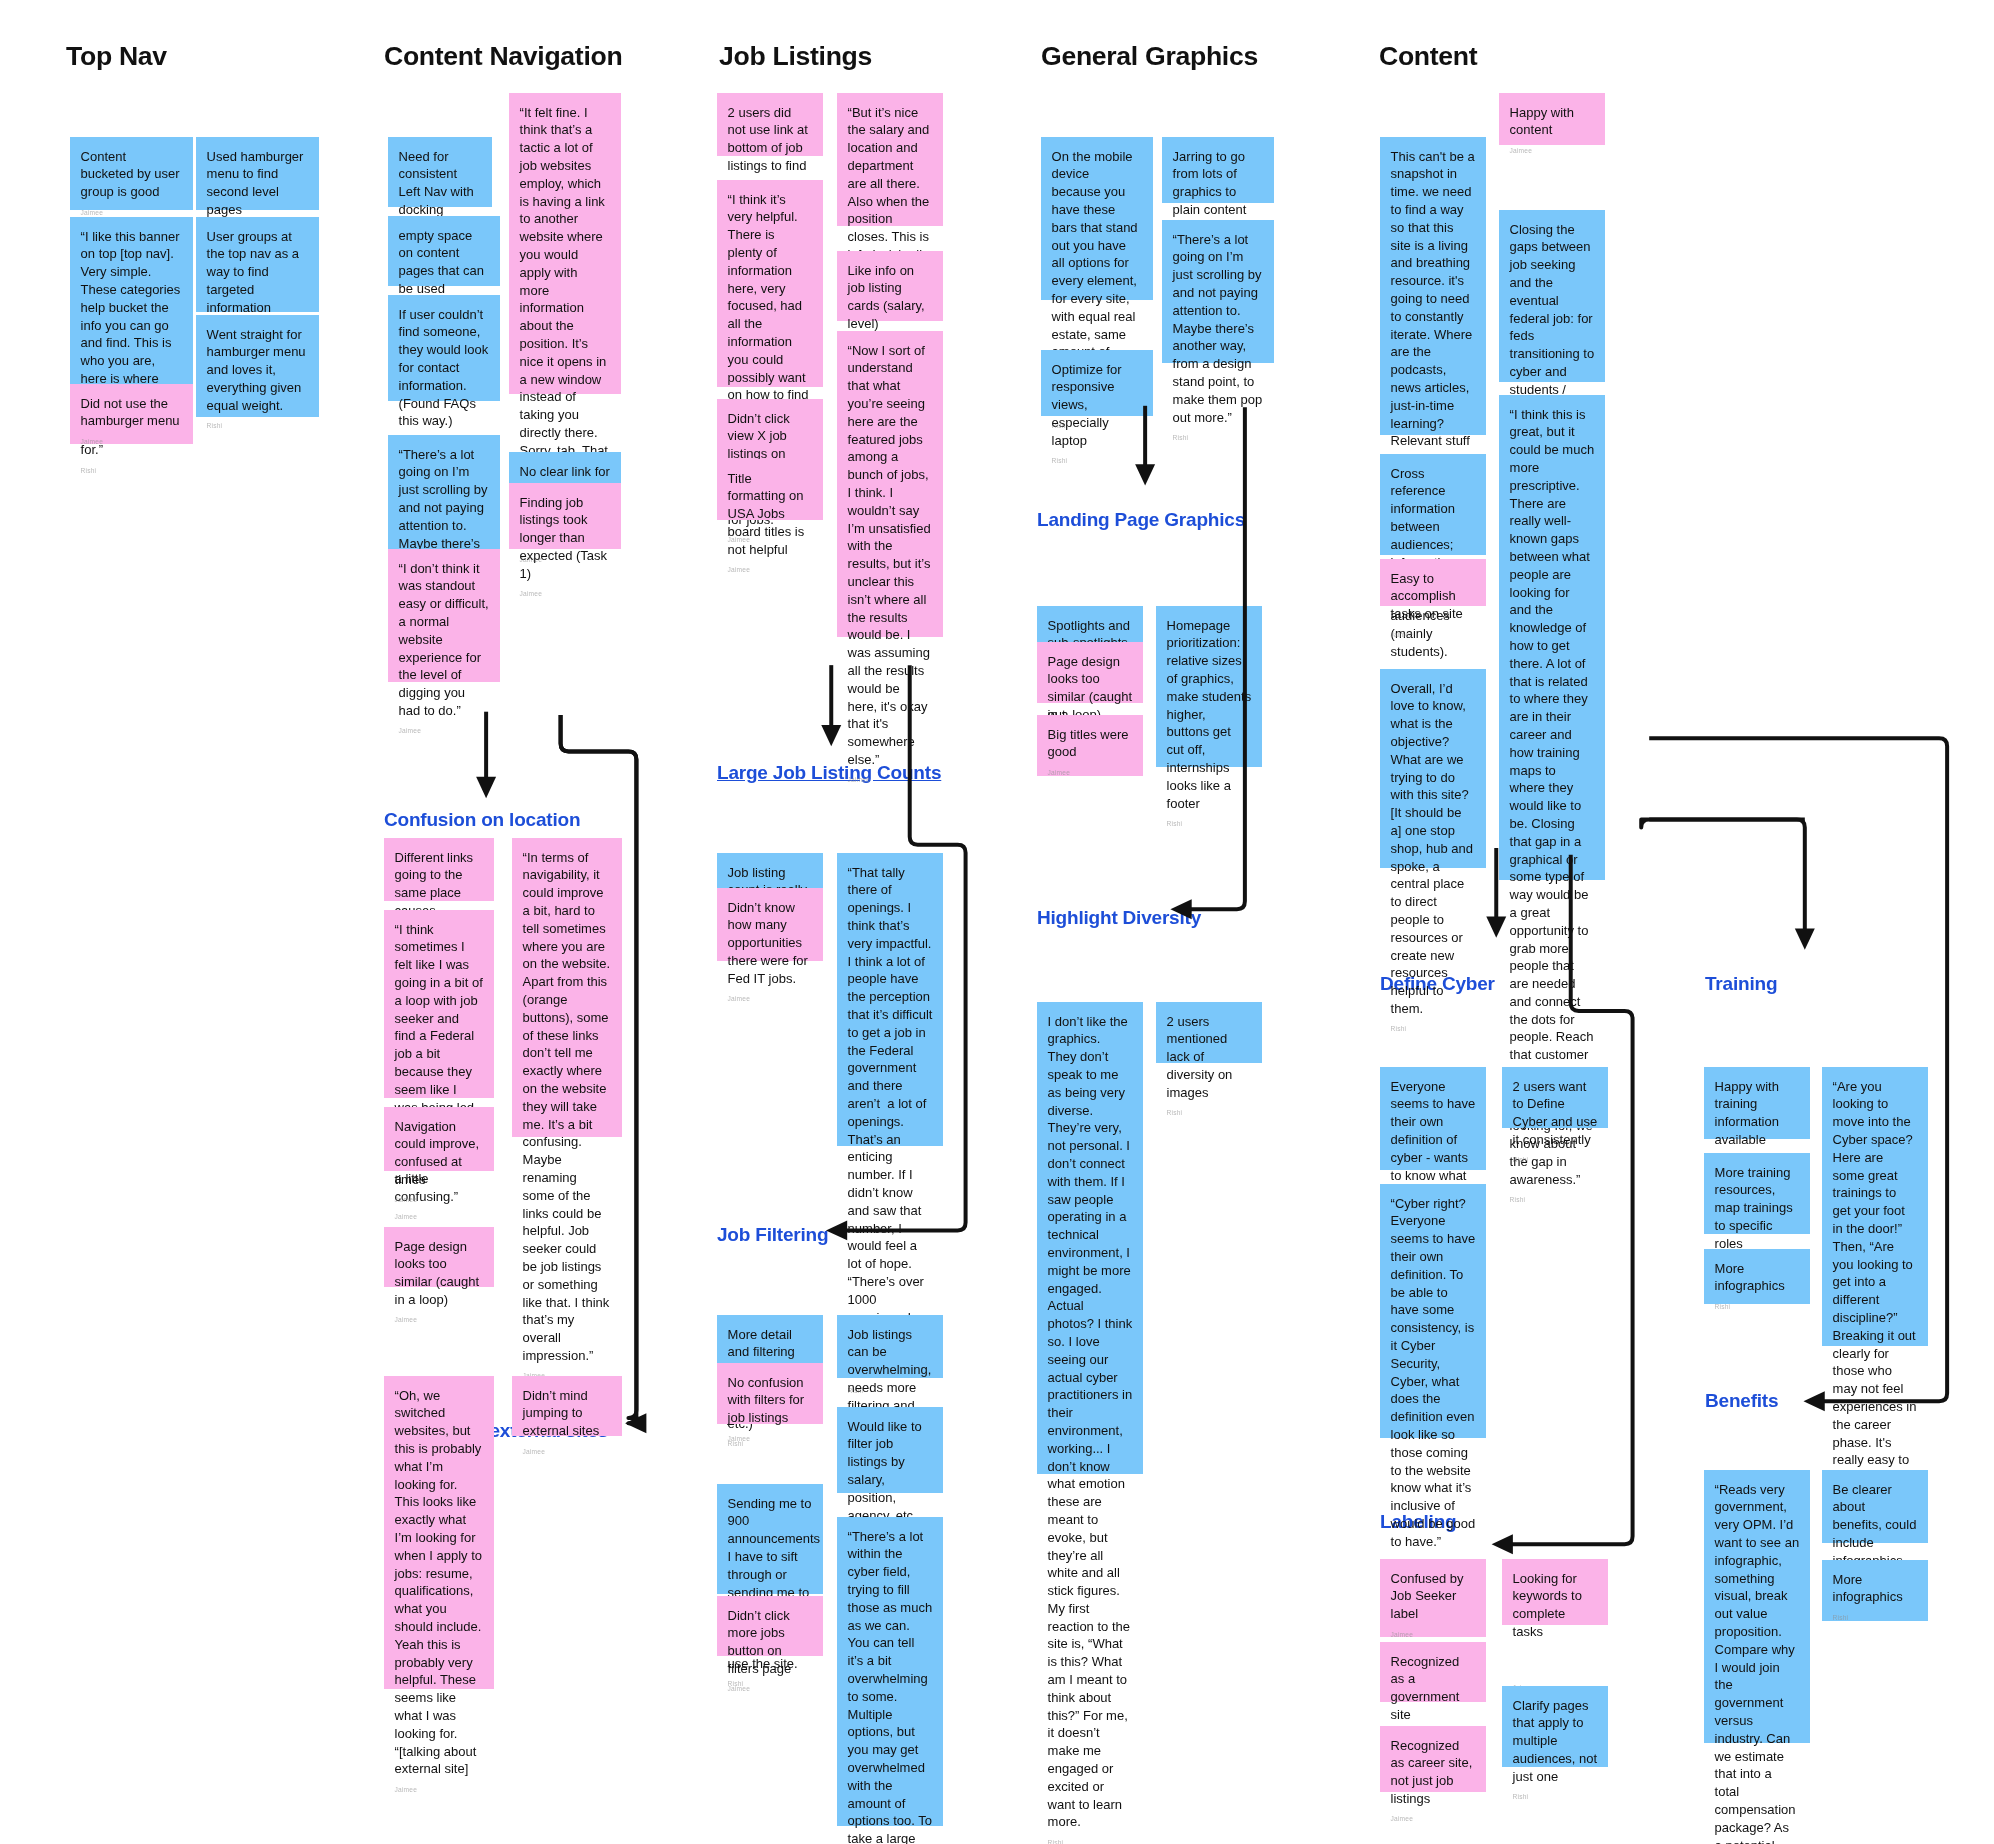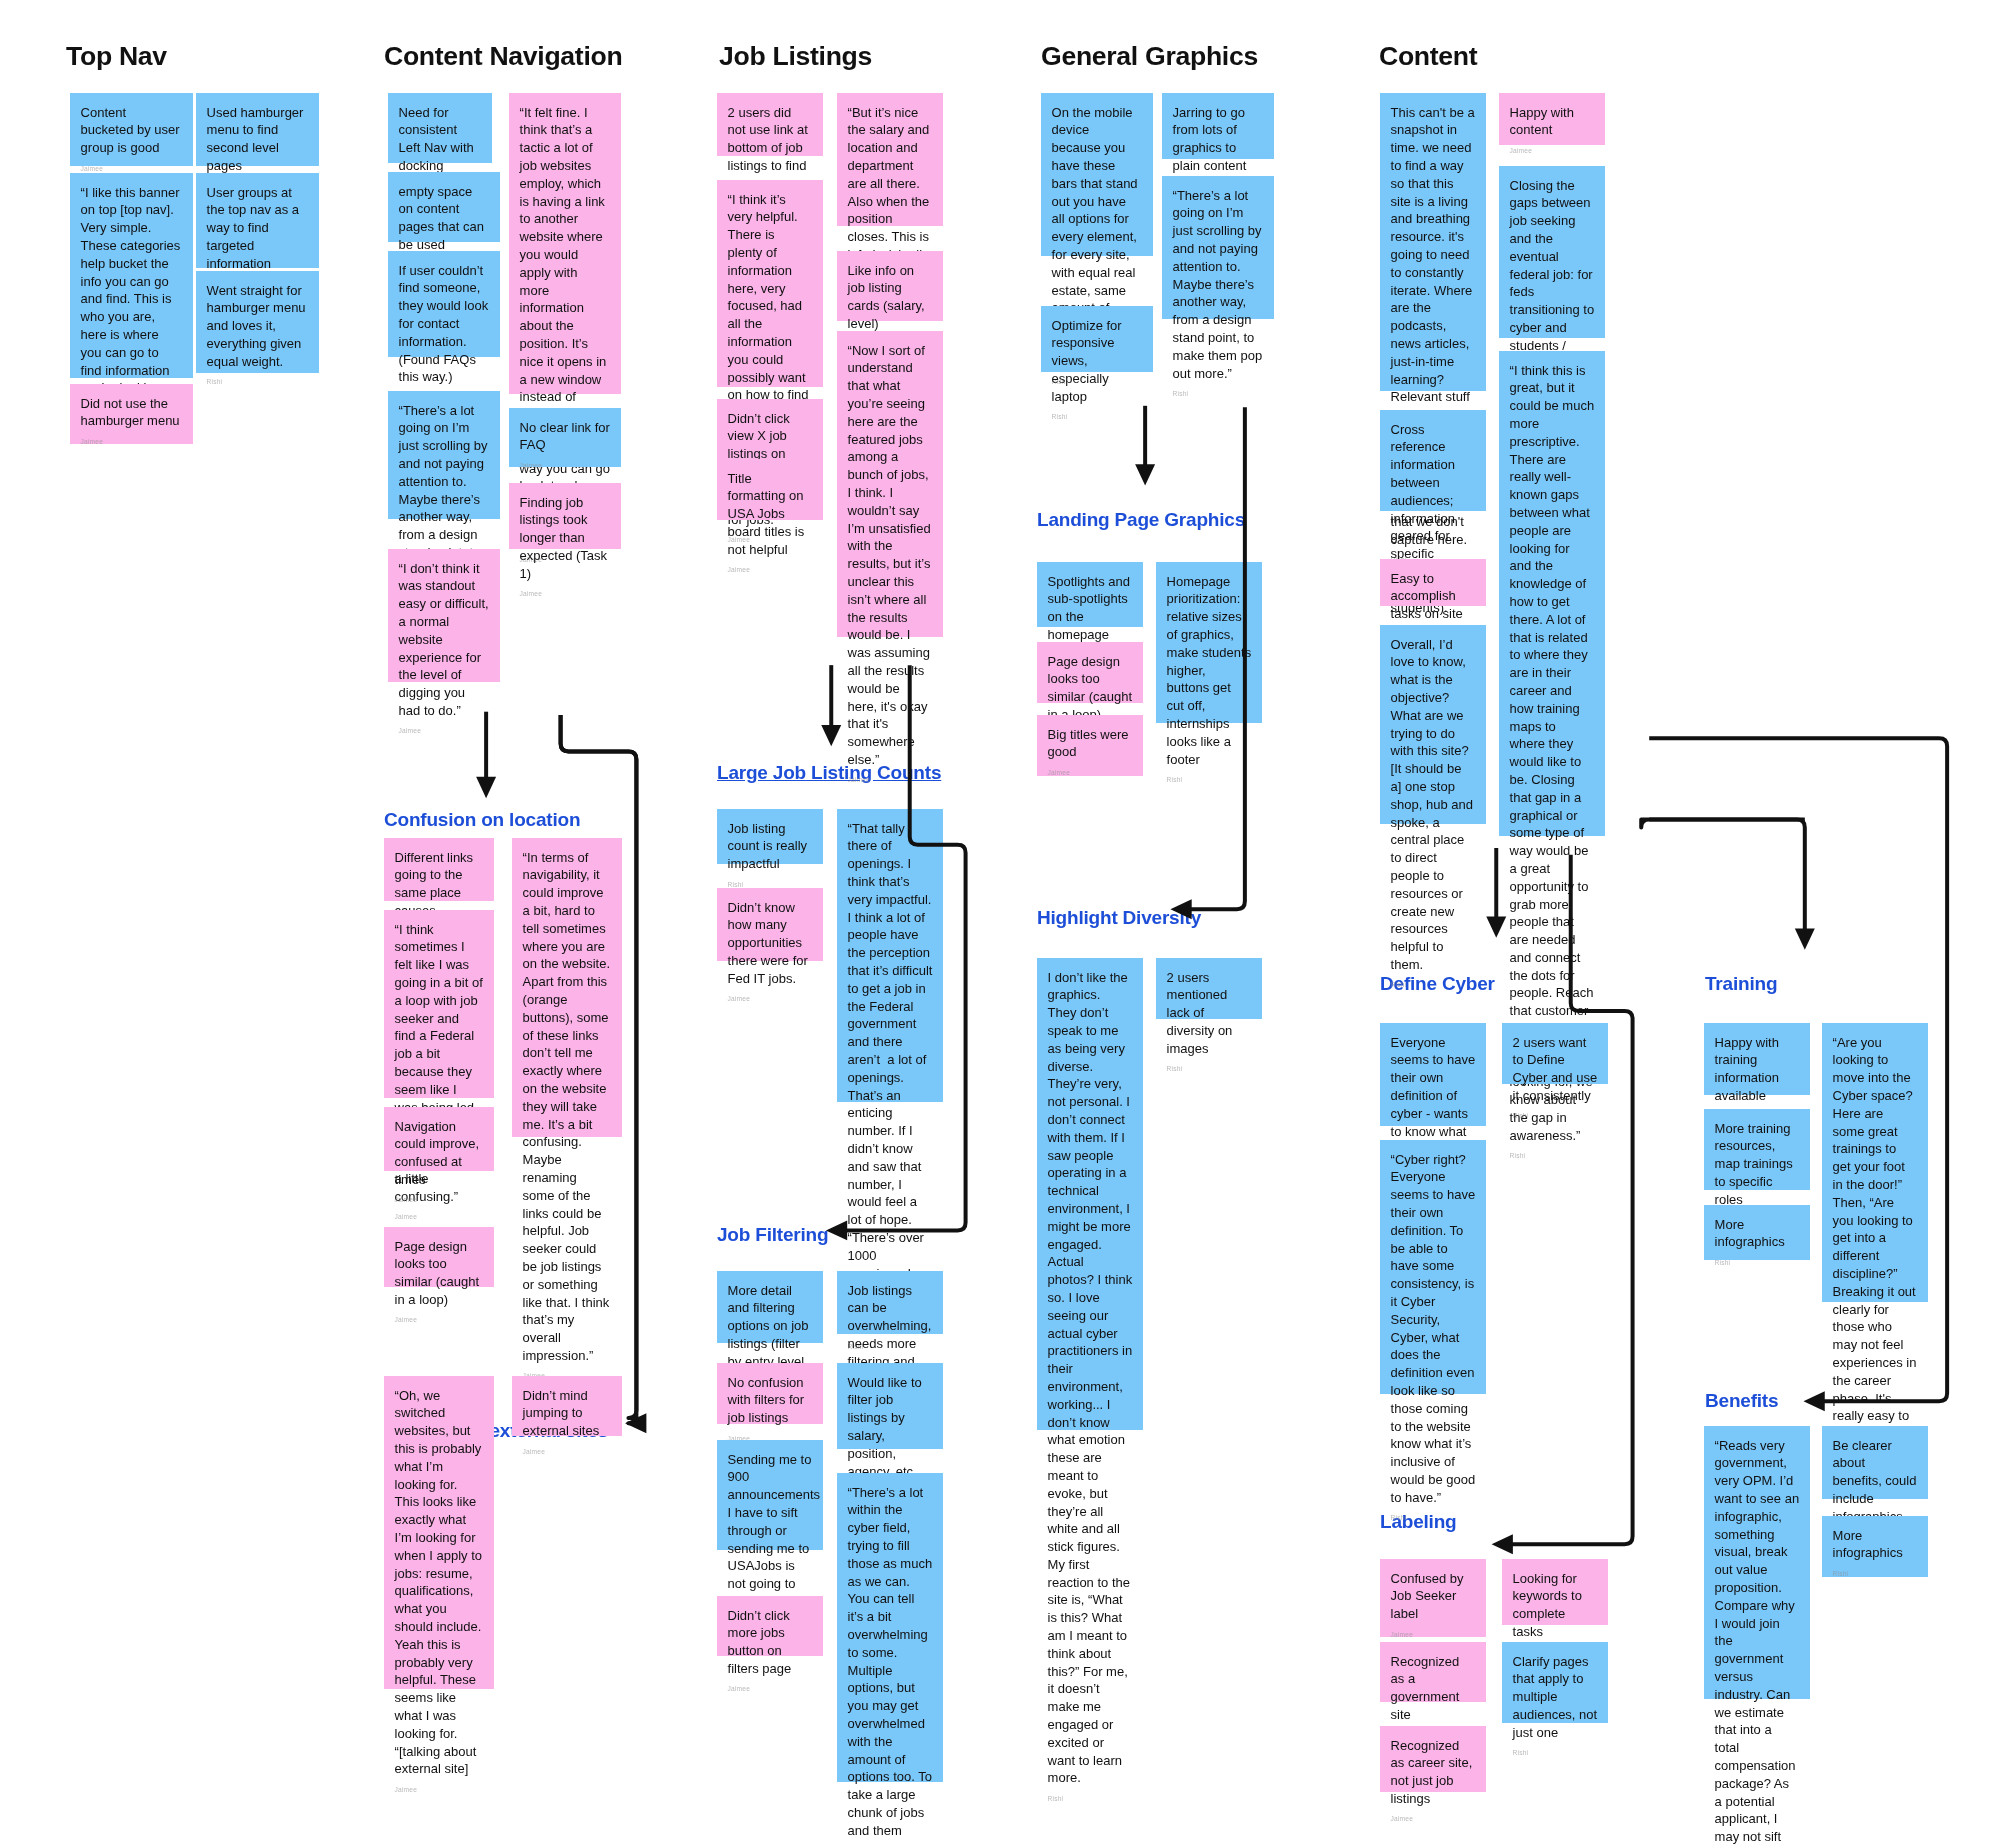--- a/index.html
+++ b/index.html
@@ -41,21 +41,21 @@
   }
   .note .txt { flex: 1 1 auto; white-space: pre-wrap; }
   .note .auth {
     font-size: 6.6px;
     color: #8d8d8d;
     margin-top: 6.6px;
     opacity: 0.62;
     filter: blur(0.4px);
     letter-spacing: 0.2px;
   }
-  .blue { background: #7ac7fa; }
+  .blue { background: #7ac7fa; margin-top: 44px; }
   .pink { background: #fbb3e8; }
 
   svg.conn {
     position: absolute; left:0; top:0;
     width: 1995px; height: 1845px;
     pointer-events: none;
     overflow: visible;
   }
   svg.conn path { fill: none; stroke: #111111; stroke-width: 6; stroke-linecap: butt; stroke-linejoin: round; }
   svg.conn polygon { fill: #111111; }

